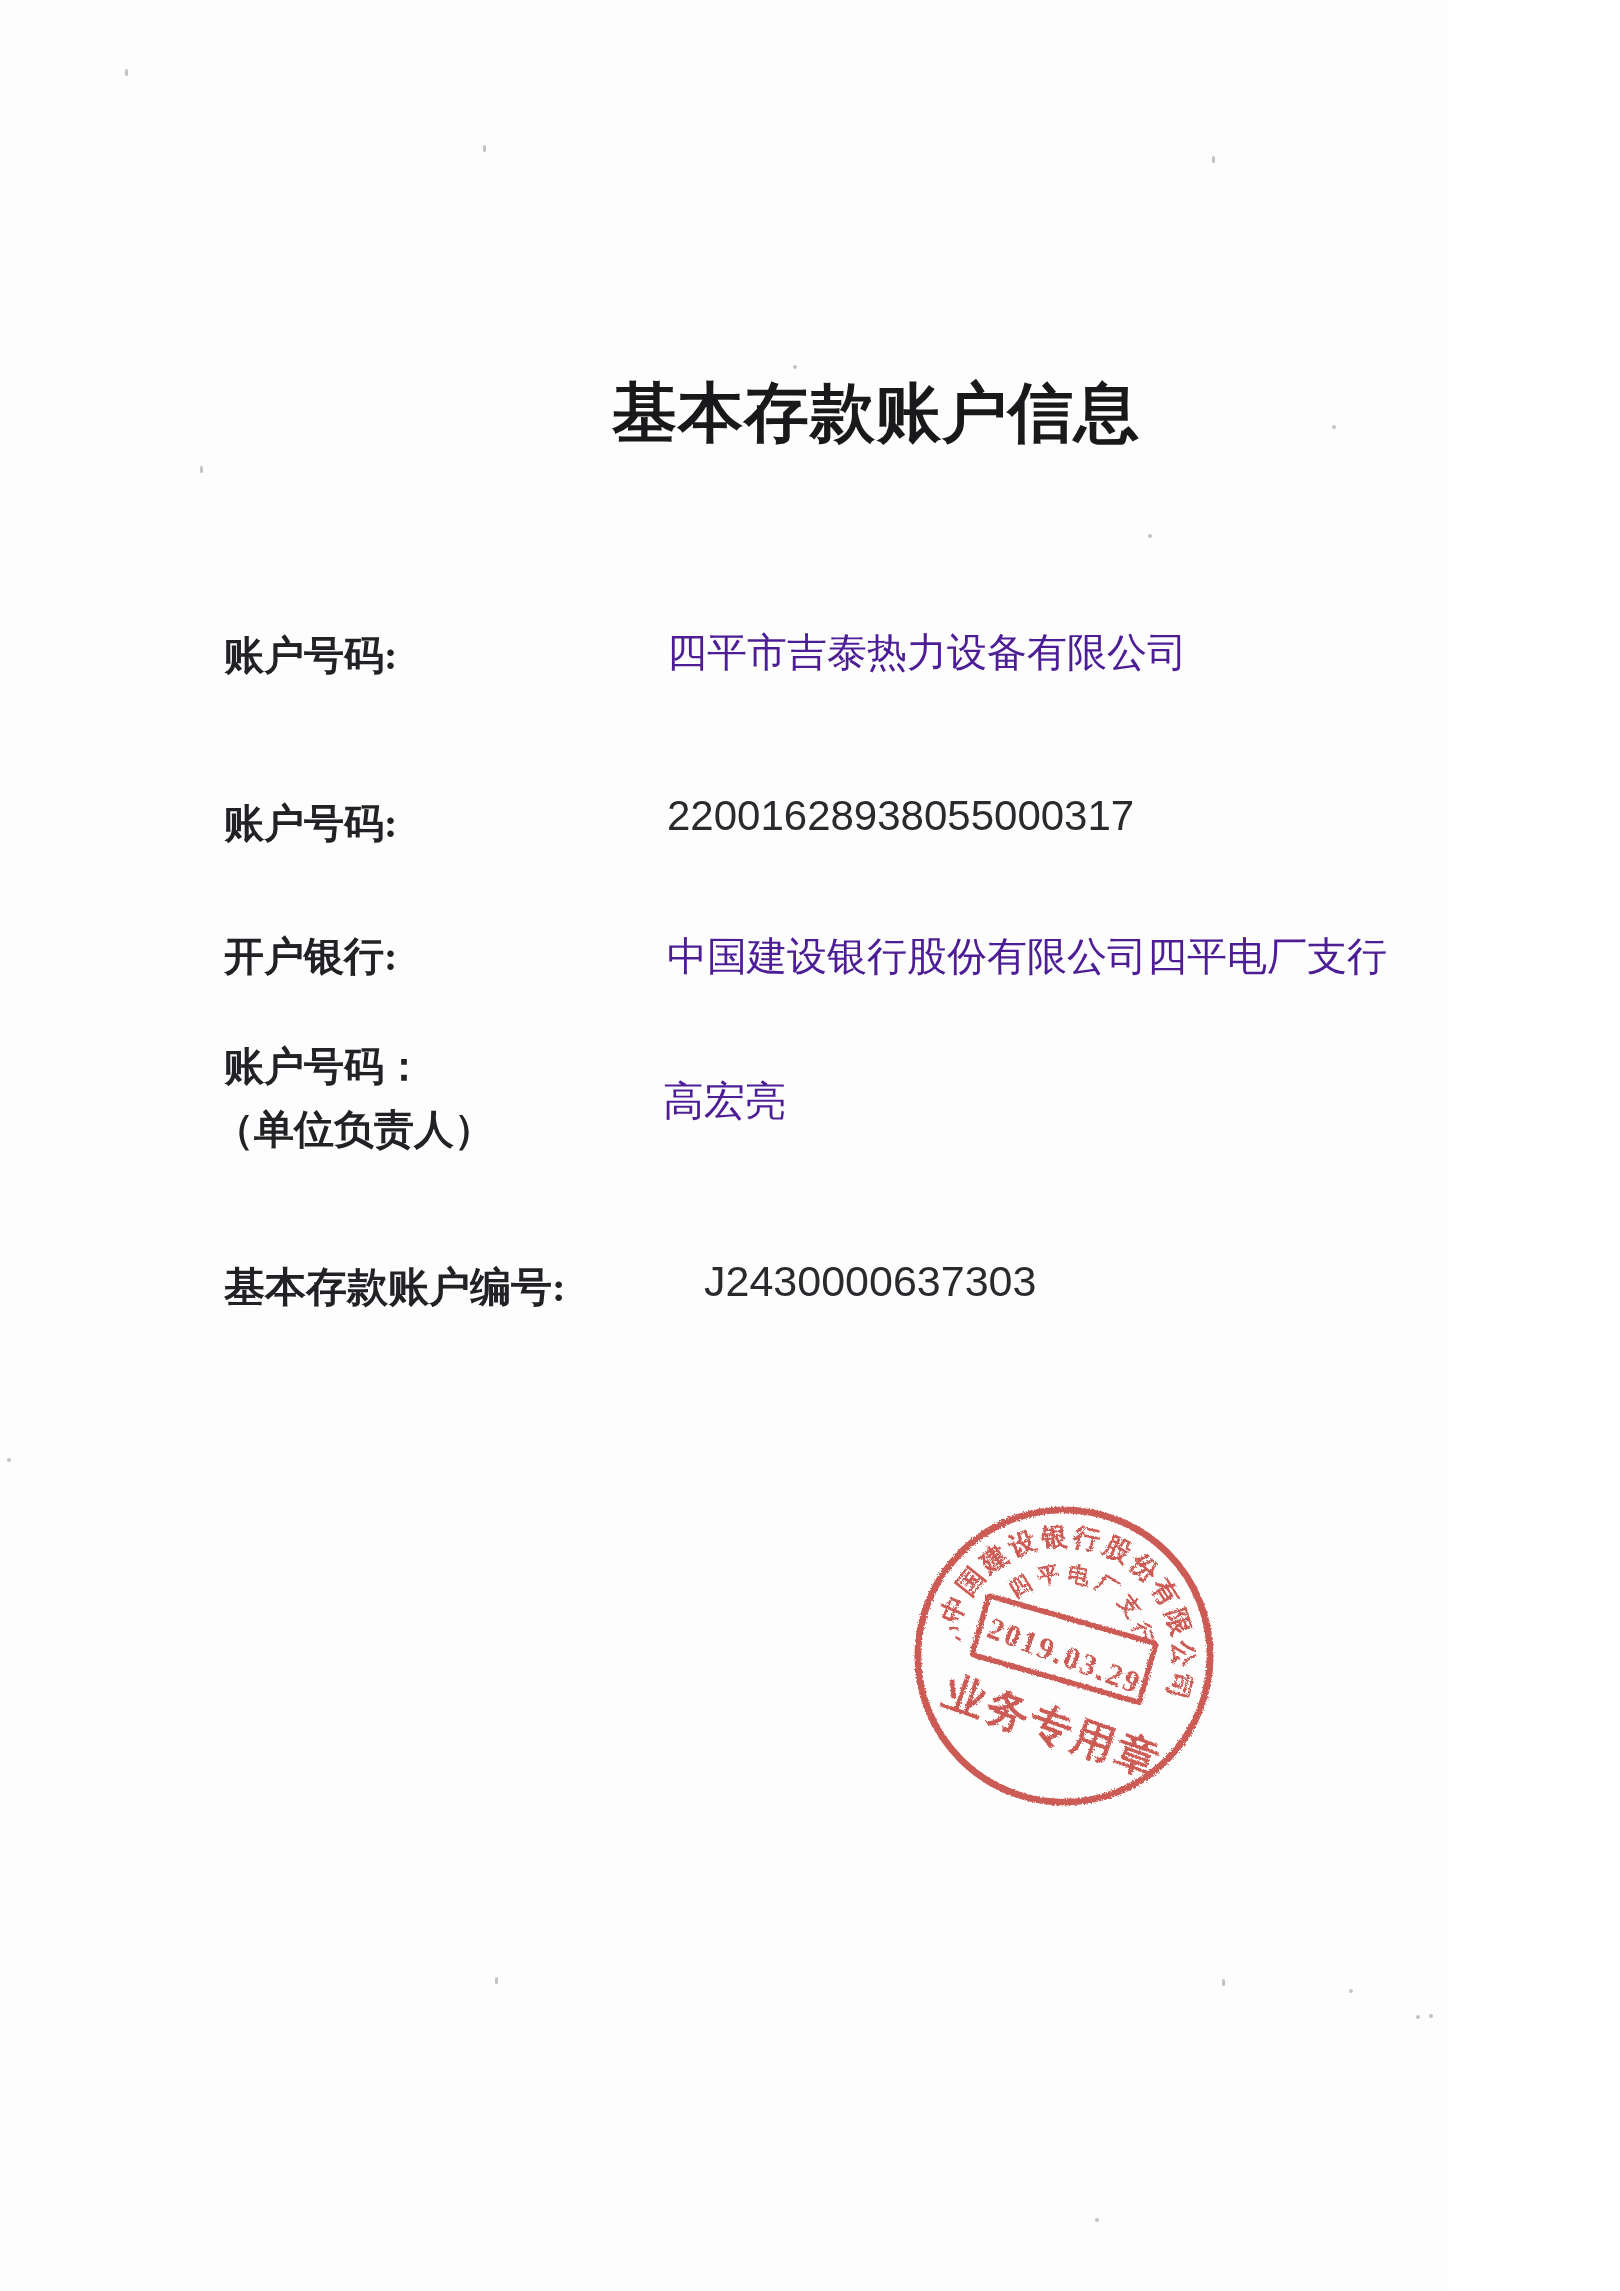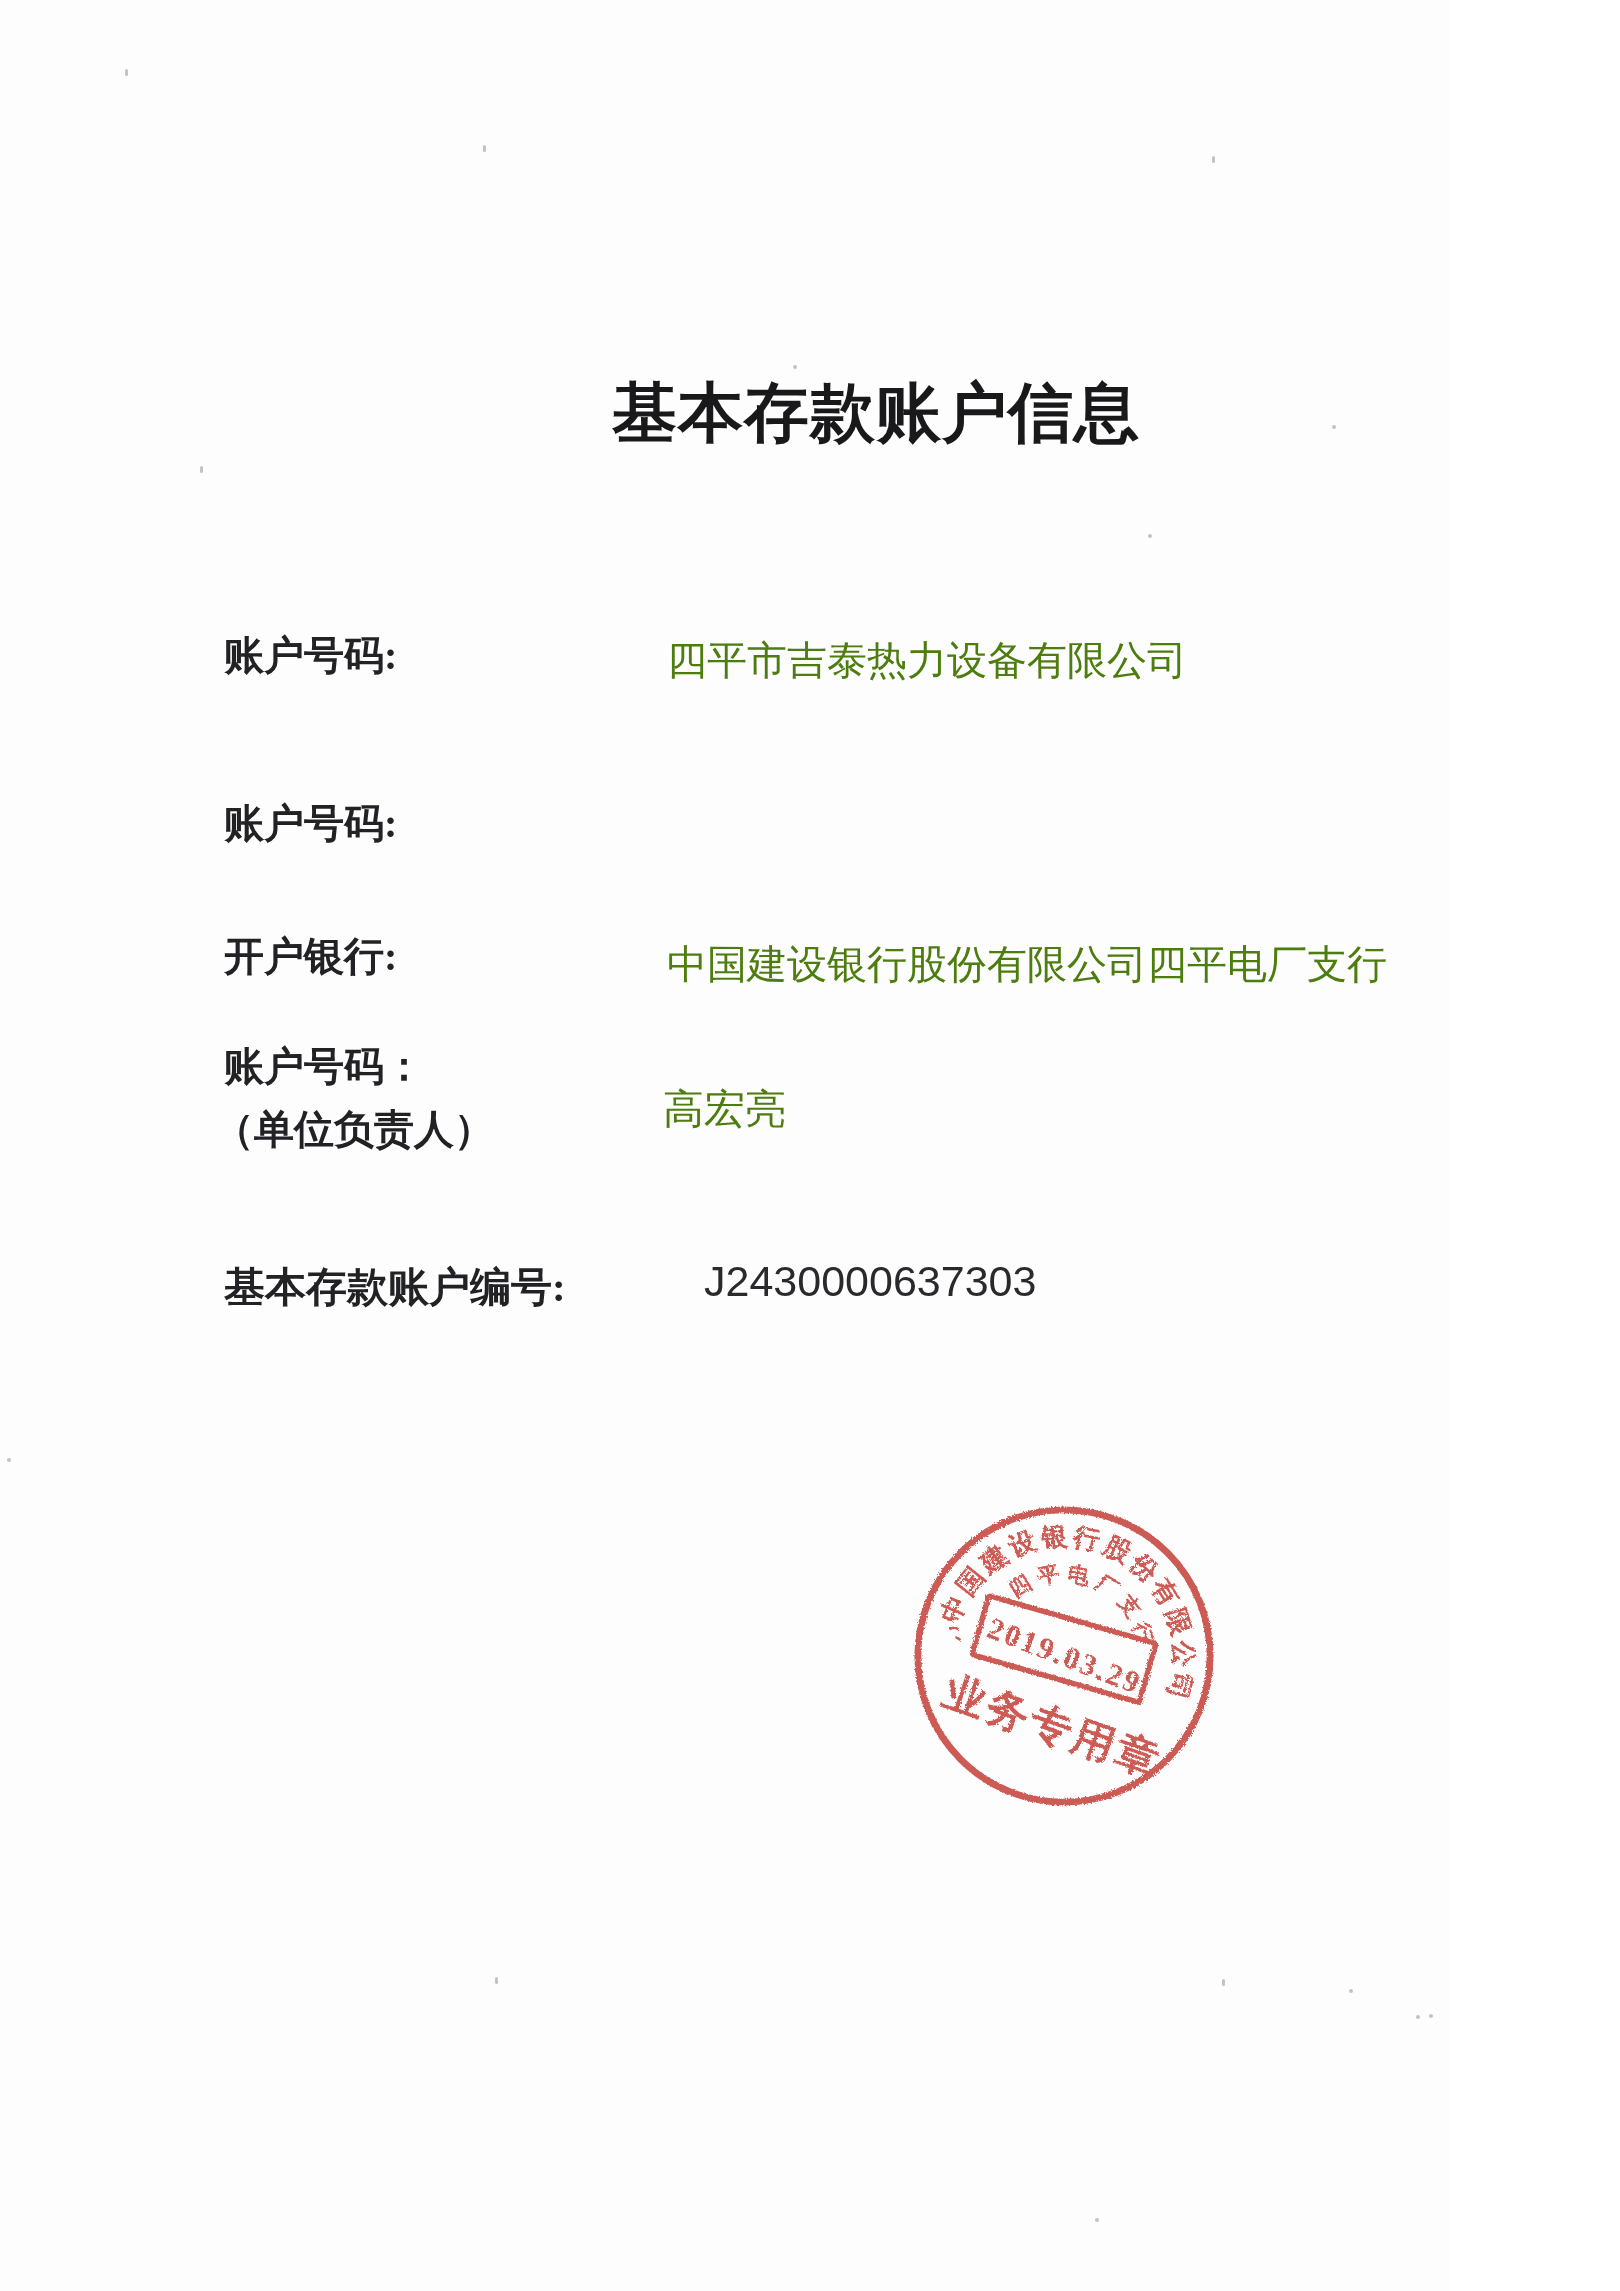--- a/index.html
+++ b/index.html
@@ -19,22 +19,21 @@
     color:#19191b;
   }
   .cn-label{
     font-size:40px;
     font-weight:600;
     color:#222226;
   }
   .cn-value{
     font-size:40px;
     font-weight:500;
-    color:#4d7c0f;
-    margin-top:8px;
+    color:#4c1d95;
   }
   .num-value{
     font-family:"Liberation Sans","DejaVu Sans",sans-serif;
     font-weight:500;
     color:#2a2a2e;
   }
   .big-label{
     font-size:41px;
     font-weight:650;
     margin-left:13px;
@@ -77,20 +76,21 @@
 <body>
 
 <div class="page">
 
   <div class="abs doc-title" style="left:612px;top:369px;">基本存款账户信息</div>
 
   <div class="abs cn-label" style="left:224px;top:628px;">账户号码:</div>
   <div class="abs cn-value" style="left:667px;top:625px;">四平市吉泰热力设备有限公司</div>
 
   <div class="abs cn-label" style="left:224px;top:796px;">账户号码:</div>
+  <div class="abs num-value" style="left:667px;top:792px;font-size:42px;">22001628938055000317</div>
 
   <div class="abs cn-label" style="left:224px;top:929px;">开户银行:</div>
   <div class="abs cn-value" style="left:667px;top:929px;">中国建设银行股份有限公司四平电厂支行</div>
 
   <div class="abs cn-label" style="left:224px;top:1039px;">账户号码：</div>
   <div class="abs cn-label" style="left:214px;top:1102px;">（单位负责人）</div>
   <div class="abs cn-value" style="left:663px;top:1074px;font-size:41px;">高宏亮</div>
 
   <div class="abs cn-label big-label" style="left:211px;top:1260px;">基本存款账户编号:</div>
   <div class="abs num-value" style="left:704px;top:1257px;font-size:43px;">J2430000637303</div>

